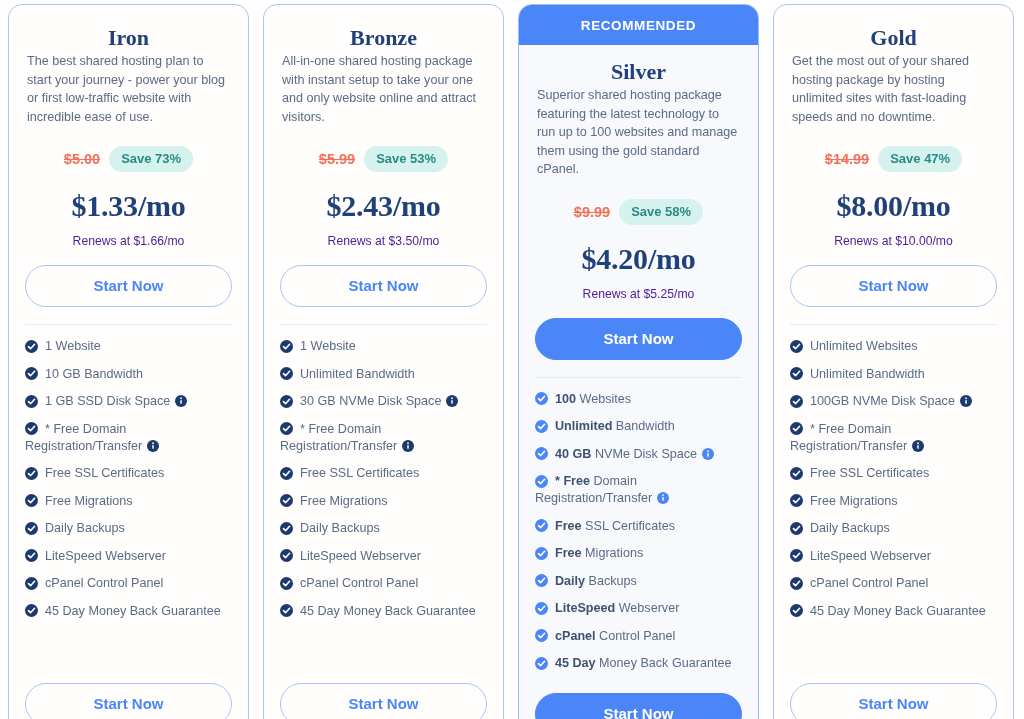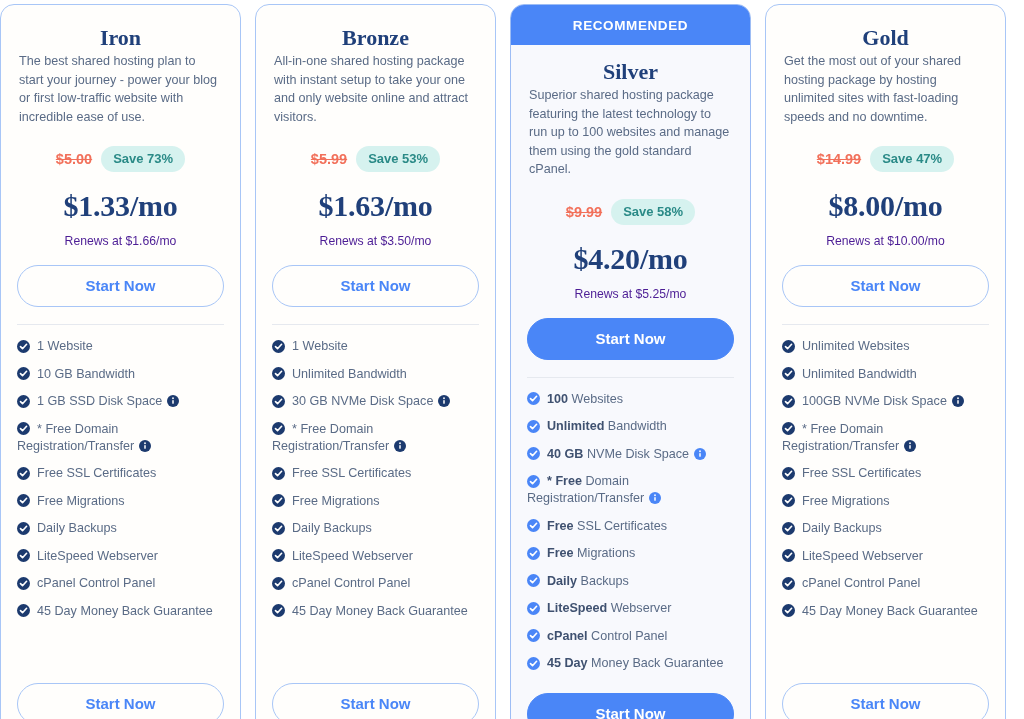--- a/index.html
+++ b/index.html
@@ -9,21 +9,21 @@
     height: 719px;
     overflow: hidden;
     background: #ffffff;
     font-family: "Liberation Sans", sans-serif;
   }
 
   #grid {
     display: flex;
     width: 1024px;
     height: 719px;
-    padding: 4px 0 0 0;
+    padding: 4px 0 0 8px;
     gap: 14px;
     align-items: flex-start;
   }
 
   .card {
     position: relative;
     width: 241px;
     min-height: 740px;
     background: #fffefc;
     border: 1.5px solid #a8c6f7;
@@ -252,21 +252,21 @@
       </div>
     </div>
     <div class="card">
       <div class="body">
         <div class="plan-name">Bronze</div>
         <div class="desc">All-in-one shared hosting package with instant setup to take your one and only website online and attract visitors.</div>
         <div class="save-row">
           <span class="old-price">$5.99</span>
           <span class="save-badge">Save 53%</span>
         </div>
-        <div class="price">$1.63/mo</div>
+        <div class="price">$2.43/mo</div>
         <div class="renew">Renews at $3.50/mo</div>
         <button class="btn">Start Now</button>
         <div class="divider"></div>
         <ul class="features">
           <li class="feat"><span class="check"><svg viewBox="0 0 16 16" width="13" height="13">
                 <circle cx="8" cy="8" r="8" fill="#1c3a6e"></circle>
                 <path d="M4.3 8.2 L6.8 10.7 L11.8 5.3" stroke="#ffffff" stroke-width="2" fill="none" stroke-linecap="round" stroke-linejoin="round"></path>
               </svg></span><span>1 Website</span></li>
           <li class="feat"><span class="check"><svg viewBox="0 0 16 16" width="13" height="13">
                 <circle cx="8" cy="8" r="8" fill="#1c3a6e"></circle>

